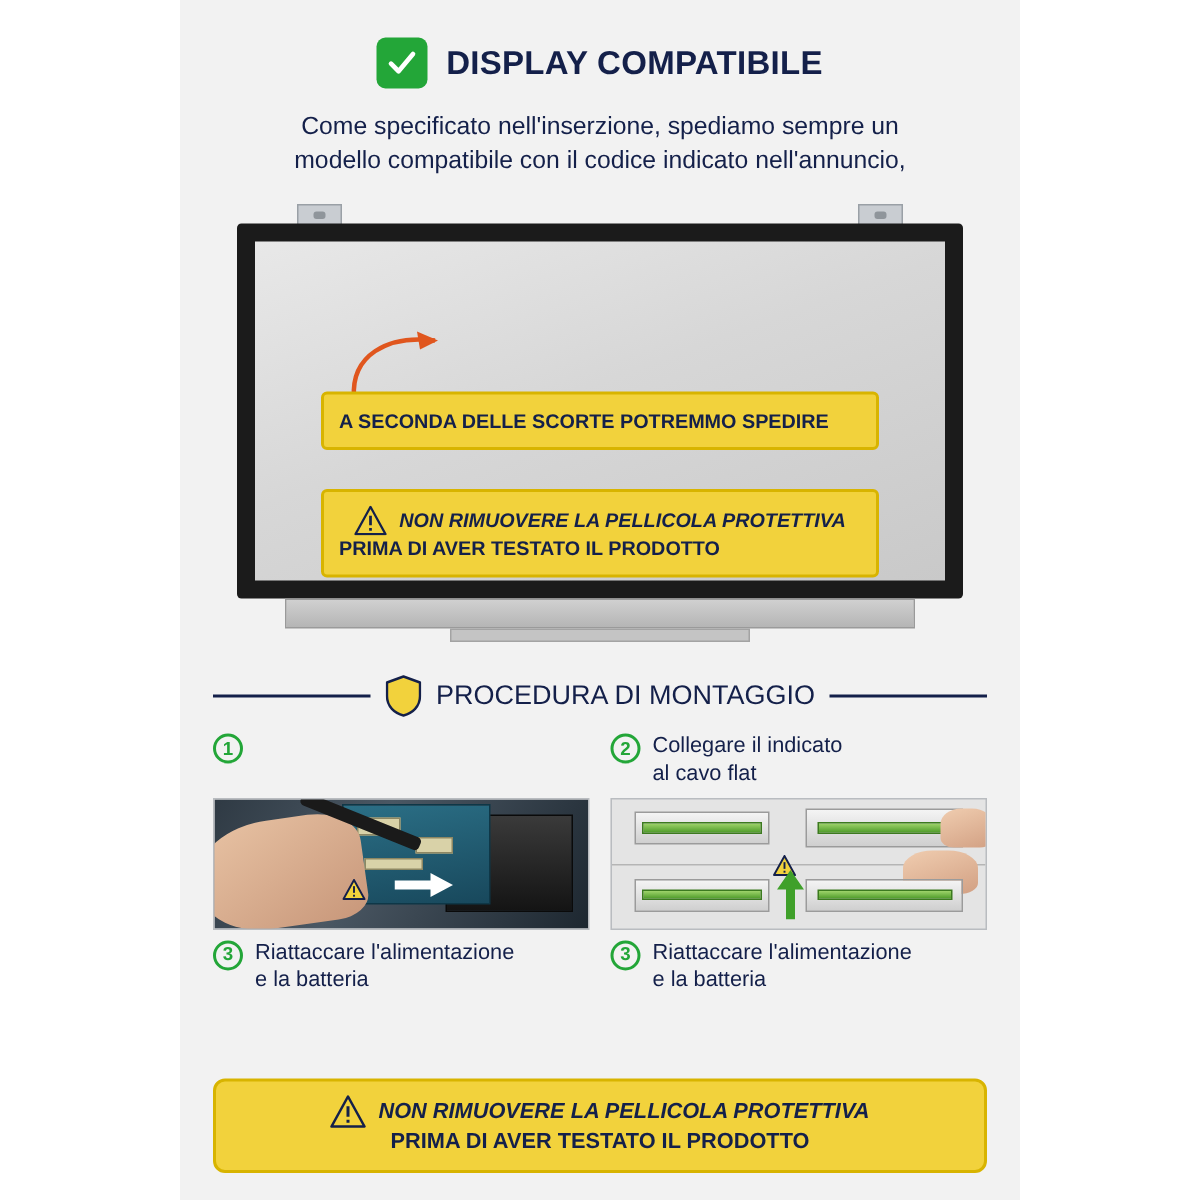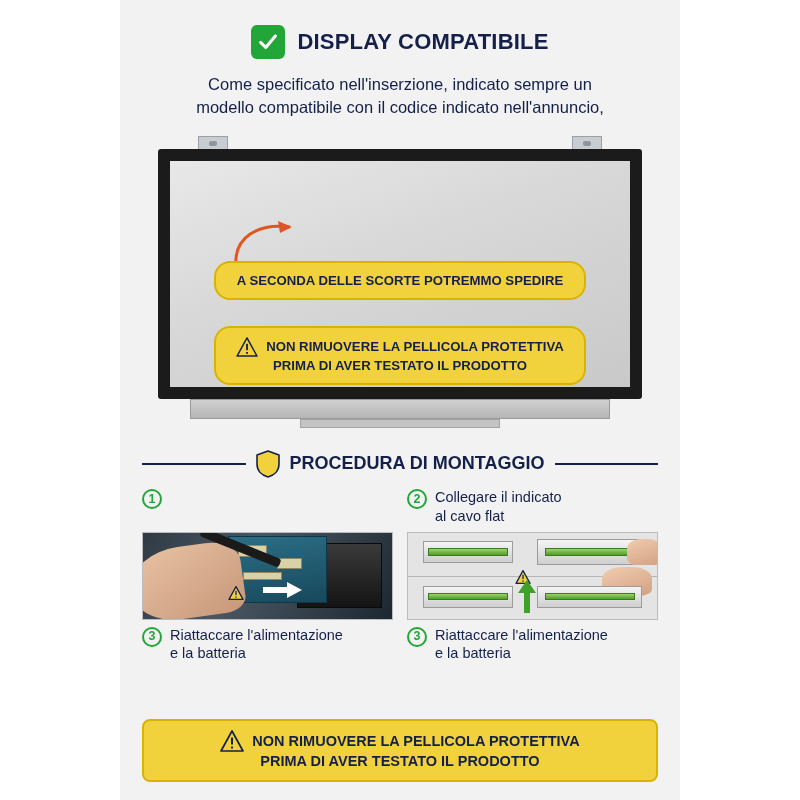--- a/index.html
+++ b/index.html
@@ -122,54 +122,54 @@
   .arrow-curve {
     position: absolute;
     left: 60px; top: 58px;
     width: 70px; height: 48px;
   }
   .callout {
     position: absolute;
     left: 44px; right: 44px;
     background: #f2d23c;
     border: 2px solid #d8b400;
-    border-radius: 16px;
-    text-align: center;
+    border-radius: 4px;
     color: #14204a;
     font-weight: bold;
     font-size: 13.2px;
     line-height: 1.32;
     padding: 9px 10px;
   }
   .callout.one { top: 100px; }
   .callout.two { top: 165px; }
   .callout-row {
     display: flex;
     align-items: center;
     justify-content: center;
     gap: 8px;
+    font-style: italic;
   }
   .warn-tri { flex: none; }
 
   
   .proc-head {
     display: flex;
     align-items: center;
     gap: 10px;
     margin: 14px 22px 0 22px;
   }
   .proc-rule {
     flex: 1 1 auto;
     height: 2px;
     background: #14204a;
   }
   .shield-icon { flex: none; }
   .proc-title {
     font-size: 18px;
-    font-weight: bold;
+    font-weight: normal;
     color: #14204a;
     white-space: nowrap;
   }
 
   .steps {
     margin: 10px 22px 0 22px;
     display: grid;
     grid-template-columns: 1fr 1fr;
     column-gap: 14px;
     row-gap: 6px;
@@ -284,21 +284,21 @@
     <div class="header">
       <div class="check-box-icon">
         <svg width="22" height="22" viewBox="0 0 24 24">
           <path d="M4 12.5 L9.5 18 L20 5.5" fill="none" stroke="#ffffff" stroke-width="3.4" stroke-linecap="round" stroke-linejoin="round"></path>
         </svg>
       </div>
       <div class="header-title">DISPLAY COMPATIBILE</div>
     </div>
 
     <div class="intro">
-      <div>Come specificato nell'inserzione, indicato sempre un</div>
+      <div>Come specificato nell'inserzione, spediamo sempre un</div>
       <div>modello compatibile con il codice indicato nell'annuncio,</div>
     </div>
 
     <div class="screen-wrap">
       <div class="screen-tab left">
           <span class="hole"></span>
         </div>
       <div class="screen-tab right">
           <span class="hole"></span>
         </div>

